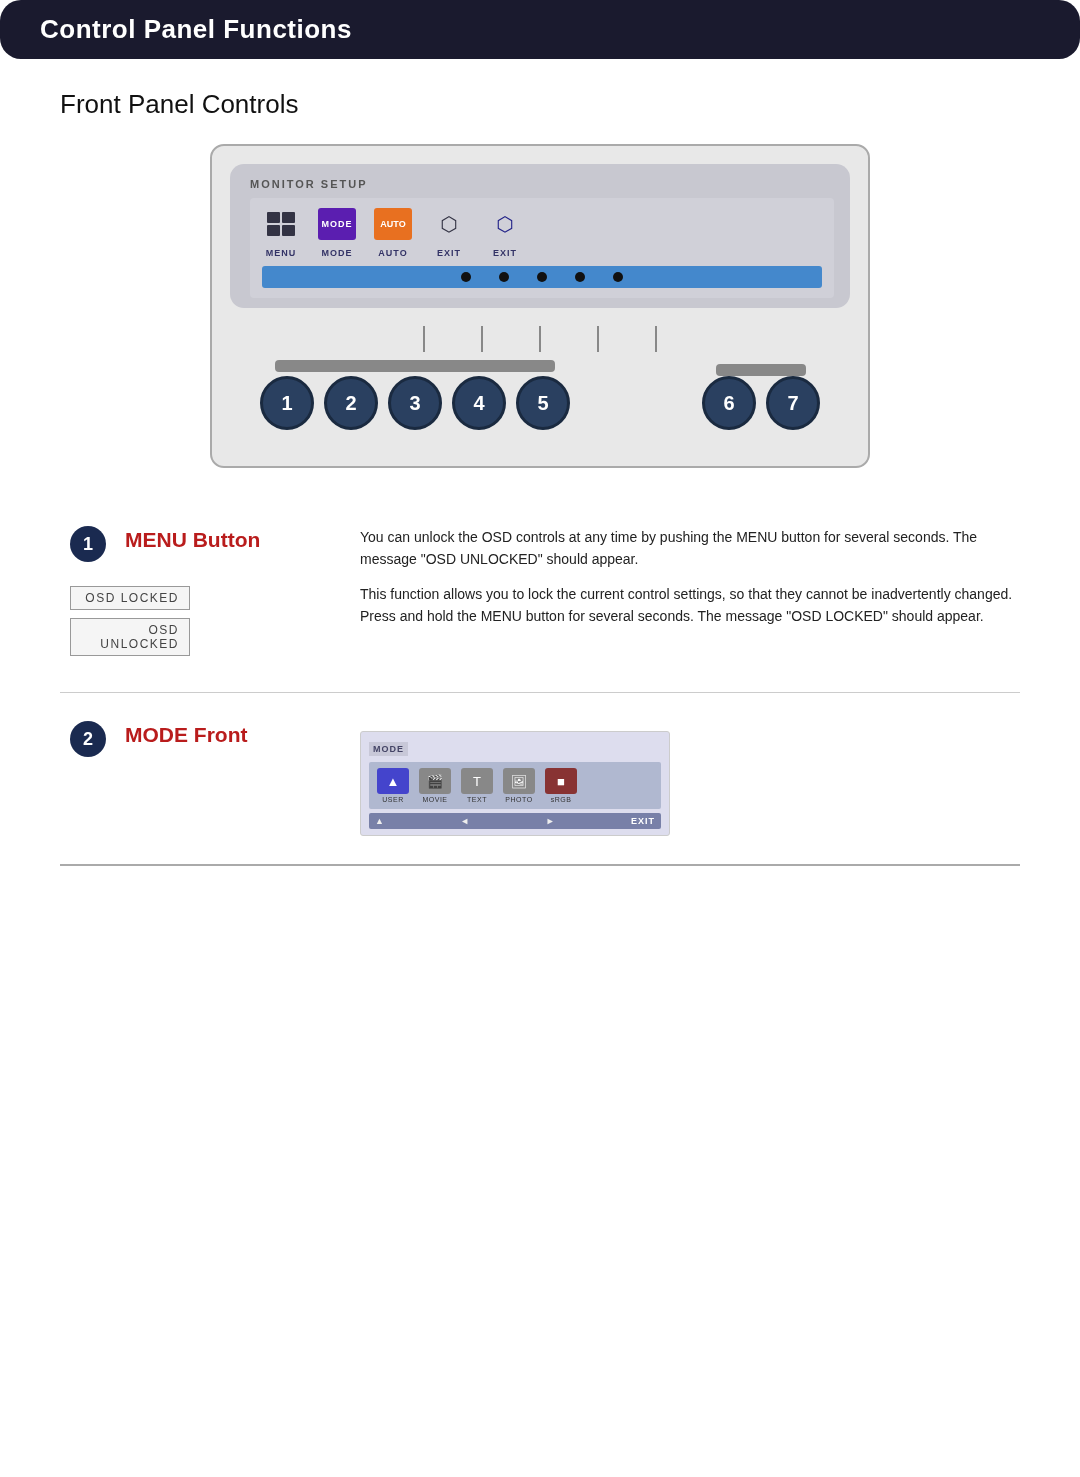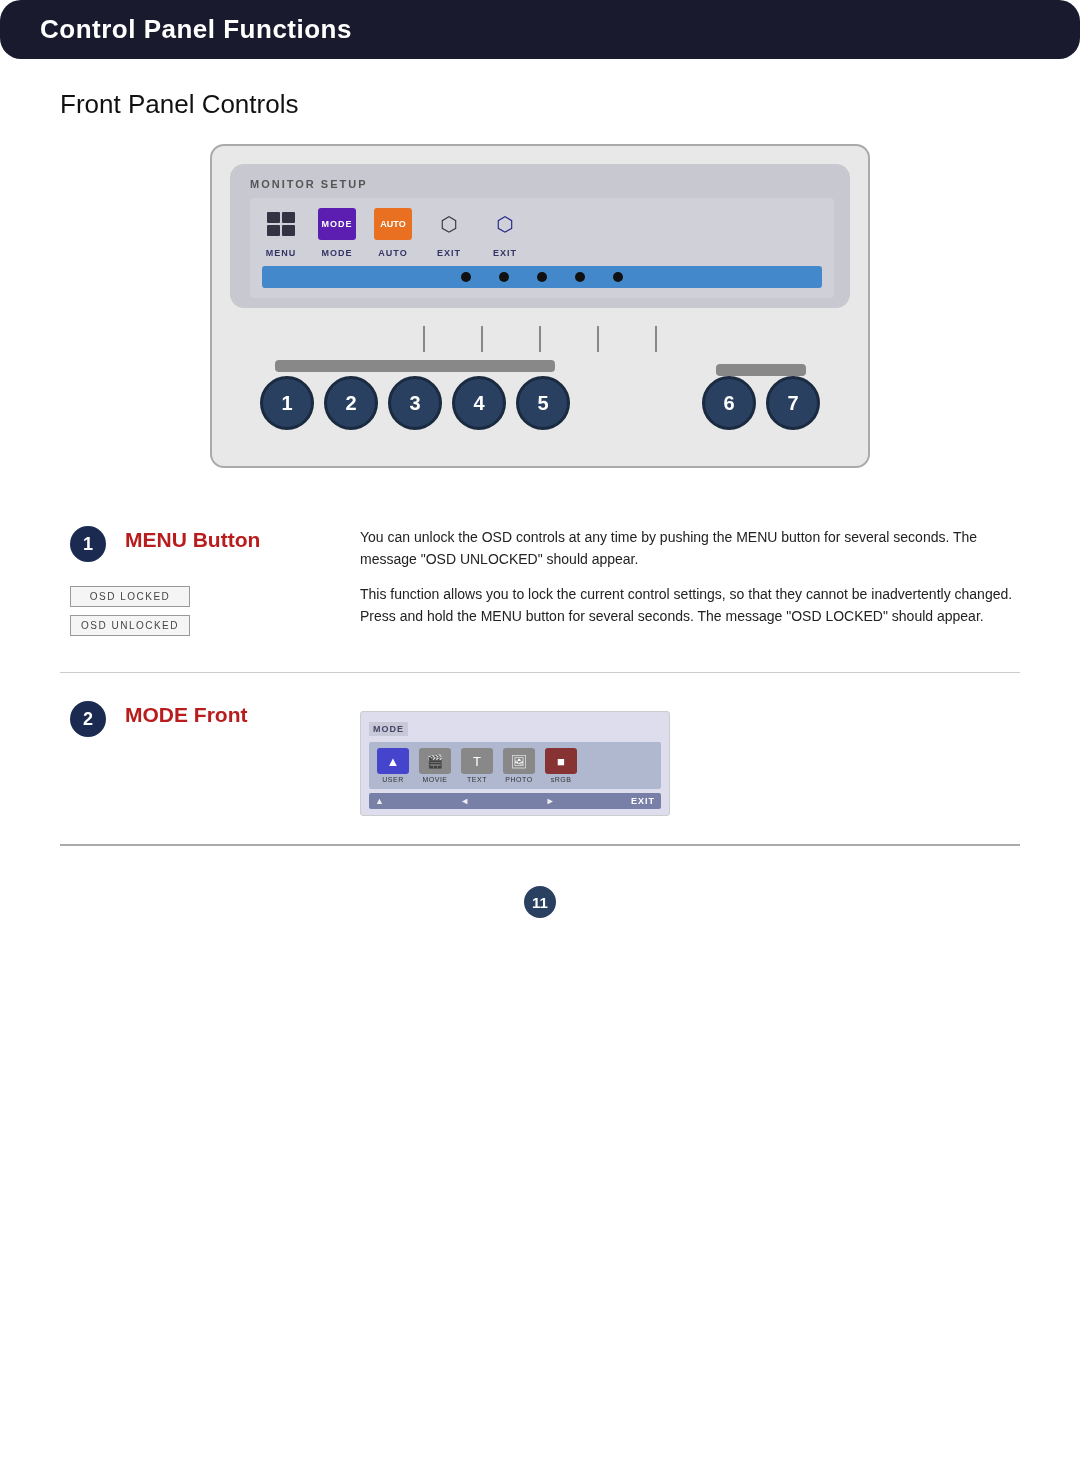--- a/index.html
+++ b/index.html
@@ -233,27 +233,27 @@
       font-size: 21px;
       font-weight: bold;
       color: #b91c1c;
       margin-bottom: 18px;
       margin-left: 7px;
     }
 
     .osd-badge {
       border: 1px solid #999;
       padding: 4px 10px;
-      font-size: 10px;
+      font-size: 12px;
       letter-spacing: 1.5px;
       color: #444;
       margin-bottom: 8px;
       background: #f5f5f5;
       width: 120px;
-      text-align: center;
+      text-align: right;
     }
 
     .func-right {
       flex: 1;
       padding-left: 20px;
     }
 
     .func-subtitle {
       font-size: 12px;
       font-weight: bold;
@@ -512,16 +512,13 @@
         <div class="mode-bottom-row">
           <div class="mode-bottom-btn">▲</div>
           <div class="mode-bottom-btn">◄</div>
           <div class="mode-bottom-btn">►</div>
           <div class="mode-exit-btn">EXIT</div>
         </div>
       </div>
     </div>
   </div>
 
-  <div class="page-number">
-    <div class="page-num-circle">11</div>
-  </div>
 </div>
 
 </body></html>

